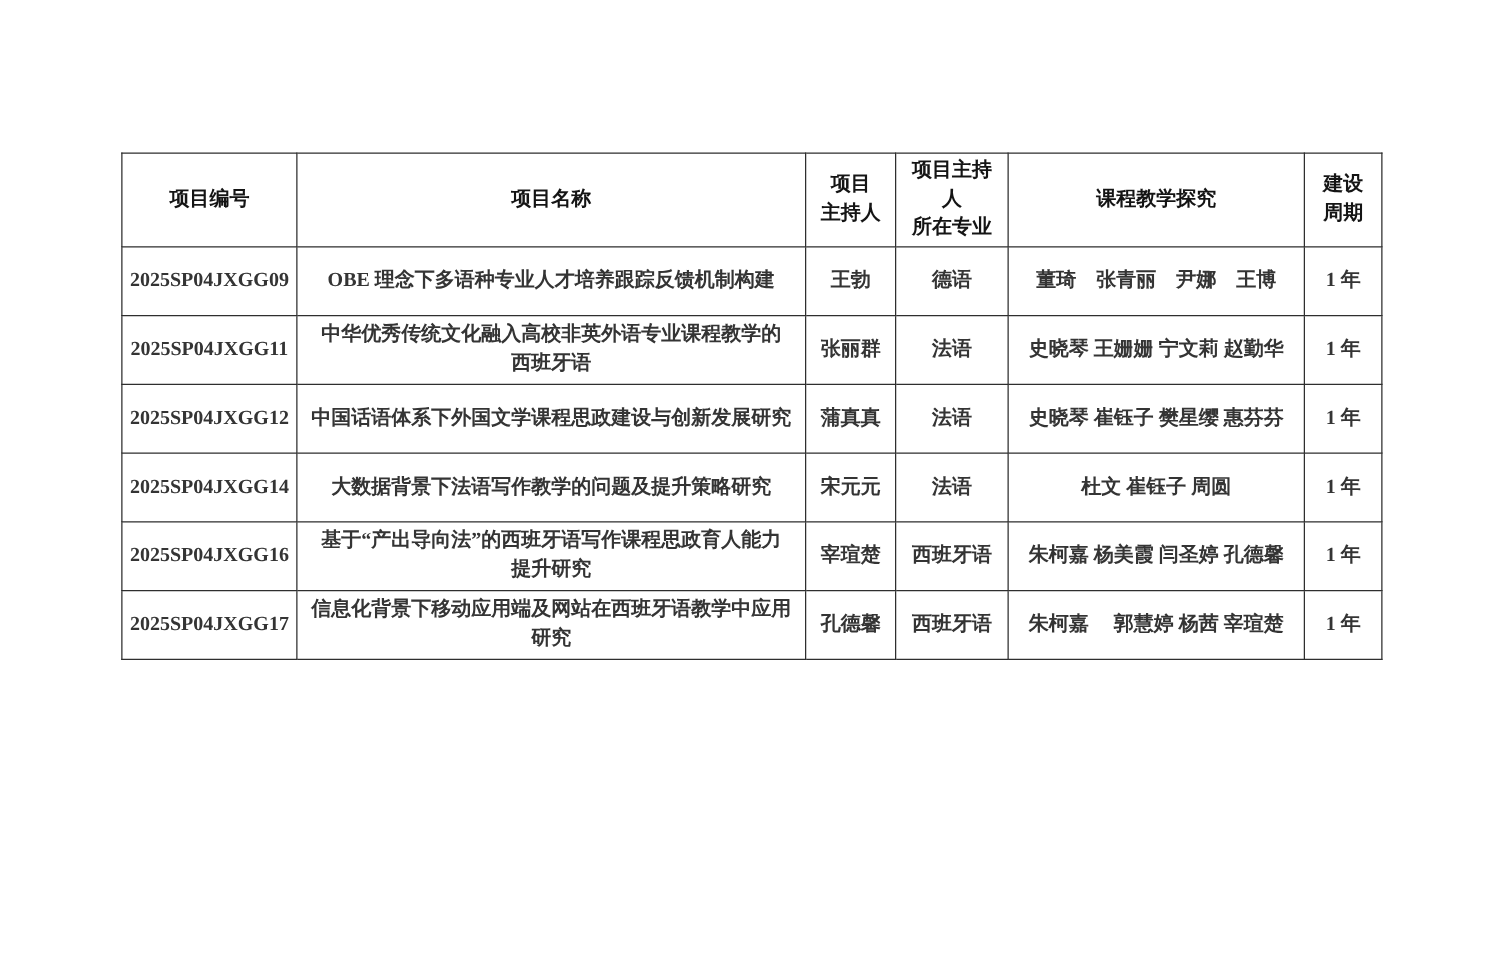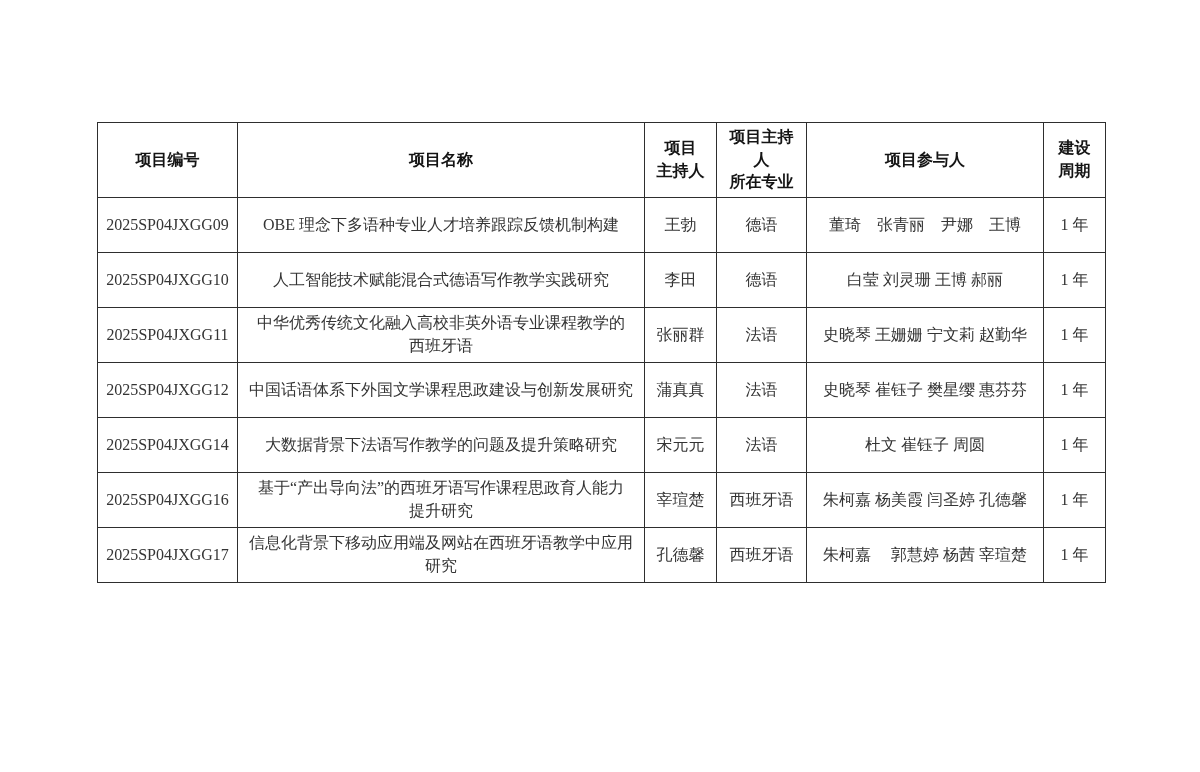--- a/index.html
+++ b/index.html
@@ -29,21 +29,21 @@
   table.project-table th,
   table.project-table td {
     border: 1px solid #2e2e2e;
     text-align: center;
     vertical-align: middle;
     white-space: pre-line;
     padding: 3px 6px;
     font-size: 16px;
     line-height: 1.42;
     color: #343434;
-    font-weight: normal;
+    font-weight: bold;
     overflow: hidden;
   }
   table.project-table th {
     font-weight: bold;
     color: #141414;
     height: 42px;
   }
   table.project-table td {
     height: 48px;
   }
@@ -68,40 +68,32 @@
       <col class="col-period">
     </colgroup>
     <thead>
       <tr>
         <th>项目编号</th>
         <th>项目名称</th>
         <th>项目
 主持人</th>
         <th>项目主持人
 所在专业</th>
-        <th>项目参与人</th>
+        <th>课程教学探究</th>
         <th>建设
 周期</th>
       </tr>
     </thead>
     <tbody>
         <tr>
           <td class="col-id">2025SP04JXGG09</td>
           <td class="col-name">OBE 理念下多语种专业人才培养跟踪反馈机制构建</td>
           <td class="col-leader">王勃</td>
           <td class="col-major">德语</td>
           <td class="col-participants">董琦　张青丽　尹娜　王博</td>
-          <td class="col-period">1 年</td>
-        </tr>
-        <tr>
-          <td class="col-id">2025SP04JXGG10</td>
-          <td class="col-name">人工智能技术赋能混合式德语写作教学实践研究</td>
-          <td class="col-leader">李田</td>
-          <td class="col-major">德语</td>
-          <td class="col-participants">白莹 刘灵珊 王博 郝丽</td>
           <td class="col-period">1 年</td>
         </tr>
         <tr>
           <td class="col-id">2025SP04JXGG11</td>
           <td class="col-name">中华优秀传统文化融入高校非英外语专业课程教学的
 西班牙语</td>
           <td class="col-leader">张丽群</td>
           <td class="col-major">法语</td>
           <td class="col-participants">史晓琴 王姗姗 宁文莉 赵勤华</td>
           <td class="col-period">1 年</td>

